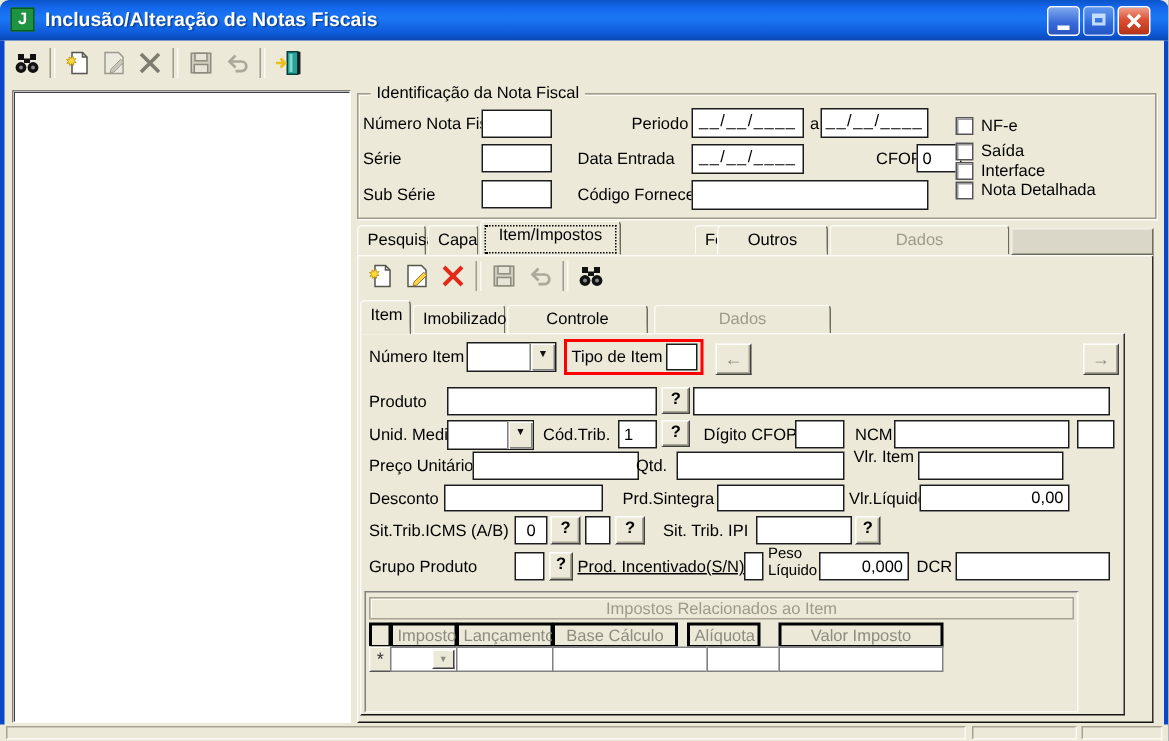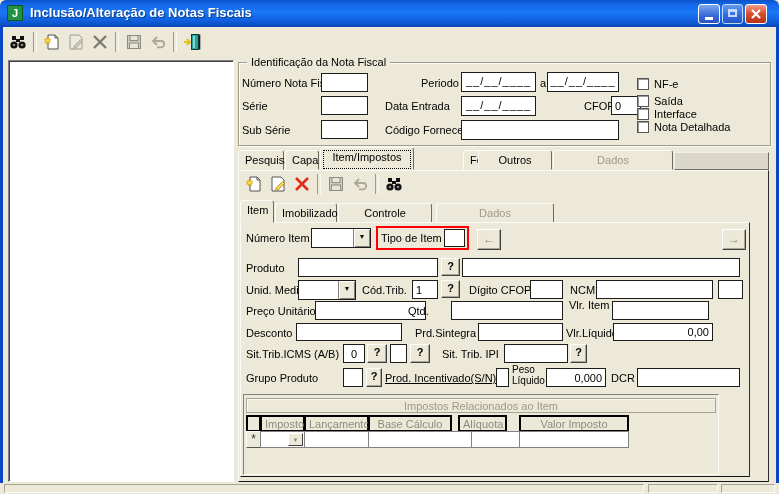--- a/index.html
+++ b/index.html
@@ -251,21 +251,21 @@
   <input class="abs tx" style="left: 412px; top: 280px; width: 26px; height: 19px;" value="1">
   <div class="abs b3" style="left:441px;top:280px;width:19px;height:18px;"><span>?</span></div>
   <div class="abs lb" style="left:469px;top:284px;">Dígito CFOP</div>
   <input class="abs tx" style="left: 530px; top: 280px; width: 33px; height: 19px;" value="">
   <div class="abs lb" style="left:570px;top:284px;">NCM</div>
   <input class="abs tx" style="left: 596px; top: 280px; width: 117px; height: 19px;" value="">
   <input class="abs tx" style="left: 718px; top: 280px; width: 25px; height: 19px;" value="">
 
   <div class="abs lb" style="left:246px;top:305px;">Preço Unitário</div>
   <input class="abs tx" style="left: 315px; top: 301px; width: 111px; height: 19px;" value="">
-  <div class="abs lb" style="left:408px;top:305px;">Qtd.</div>
+  <div class="abs lb" style="left:424px;top:305px;">Qtd.</div>
   <input class="abs tx" style="left: 451px; top: 301px; width: 112px; height: 19px;" value="">
   <div class="abs lb" style="left:569px;top:299px;">Vlr. Item</div>
   <input class="abs tx" style="left: 612px; top: 301px; width: 97px; height: 19px;" value="">
 
   <div class="abs lb" style="left:246px;top:327px;">Desconto</div>
   <input class="abs tx" style="left: 296px; top: 323px; width: 106px; height: 18px;" value="">
   <div class="abs lb" style="left:415px;top:327px;">Prd.Sintegra</div>
   <input class="abs tx" style="left: 478px; top: 323px; width: 85px; height: 18px;" value="">
   <div class="abs lb" style="left:566px;top:327px;">Vlr.Líquido</div>
   <input class="abs tx ra" style="left: 613px; top: 323px; width: 100px; height: 18px;" value="0,00">

